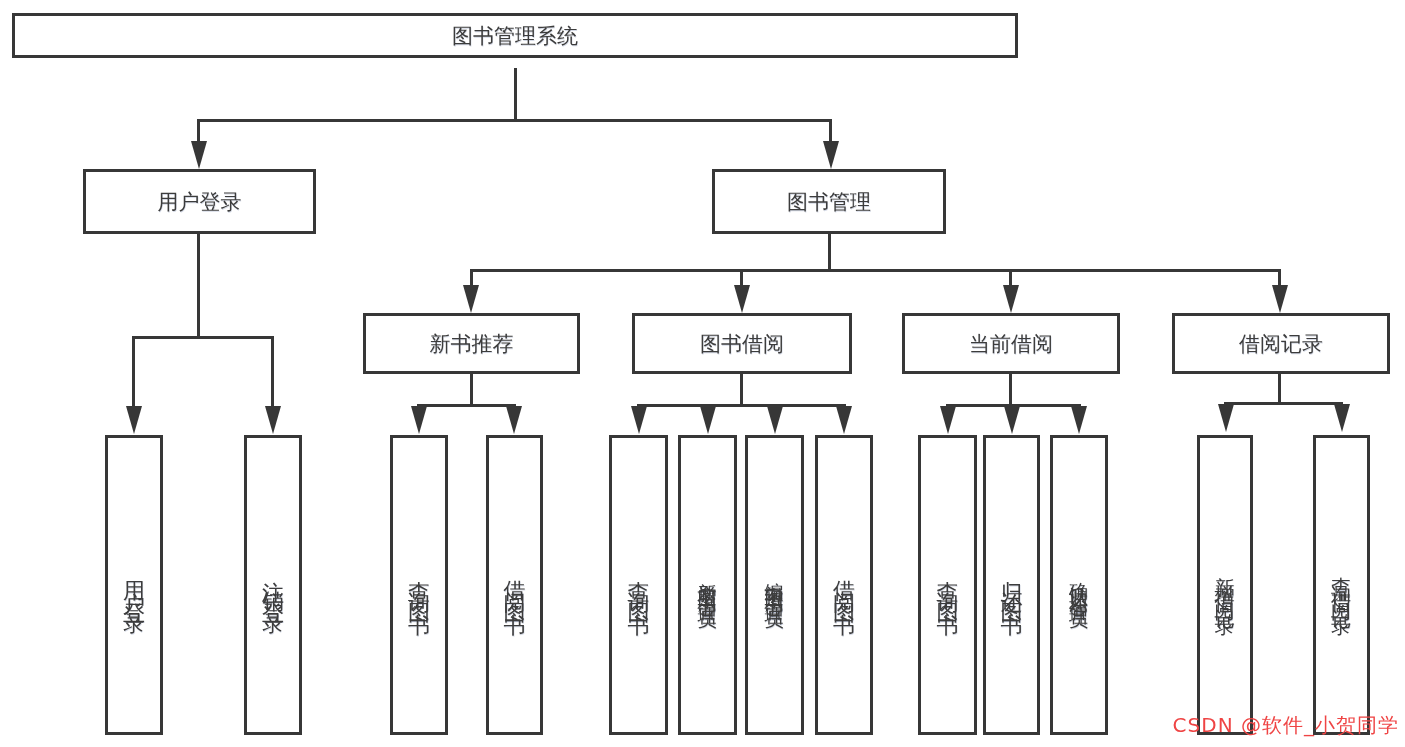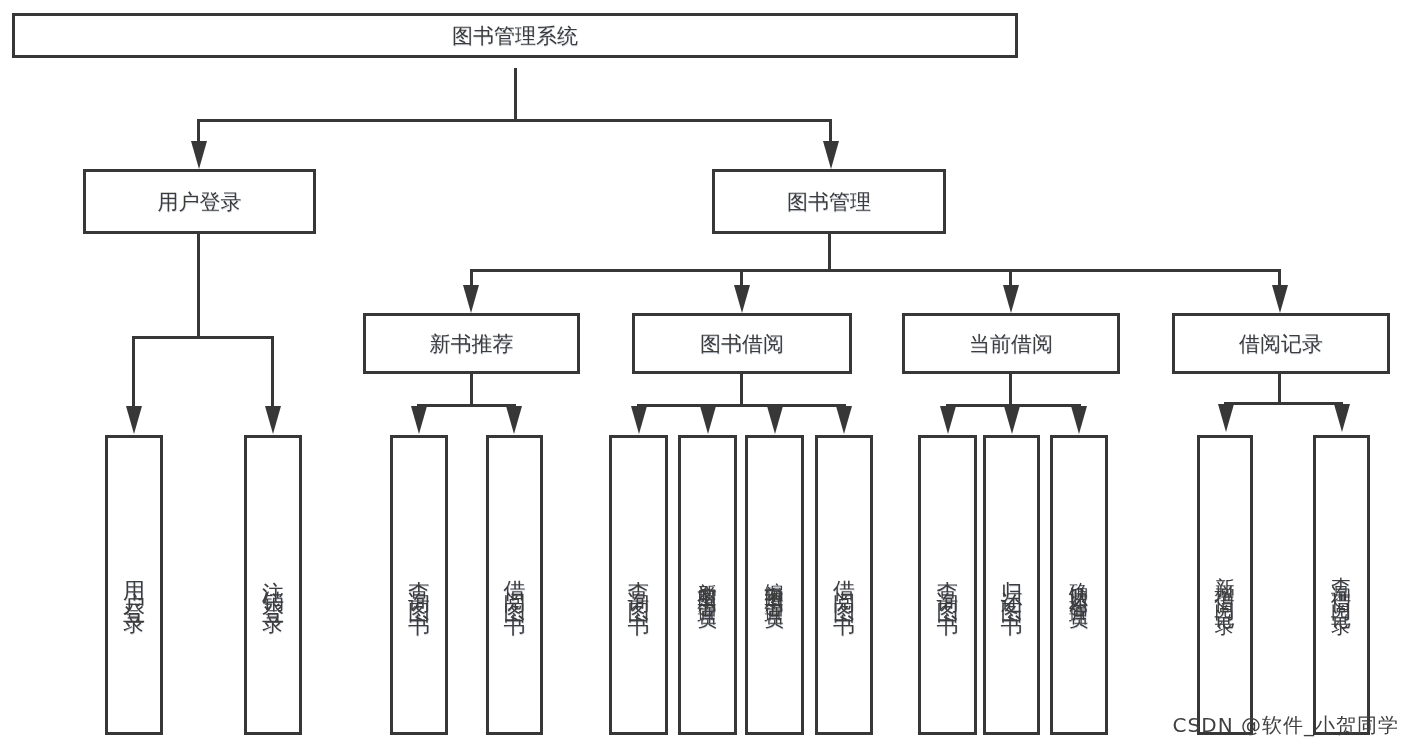--- a/index.html
+++ b/index.html
@@ -23,21 +23,21 @@
   .vline,.hline{position:absolute;background:#373737;}
   .vline{width:3px;}
   .hline{height:3px;}
   .arrow{
     position:absolute;width:0;height:0;
     border-left:8px solid transparent;border-right:8px solid transparent;
     border-top:28px solid #373737;transform:translateX(-50%);
   }
   .watermark{
     position:absolute;right:6px;top:712px;
-    color:#404040;font-size:20px;letter-spacing:1px;z-index:5;
+    color:#ef4444;font-size:20px;letter-spacing:1px;z-index:5;
   }
 </style>
 </head>
 <body>
 
 <div class="canvas">
 
   <div class="node" style="left:12px;top:13px;width:1006px;height:45px">
     <span>图书管理系统</span>
   </div>

